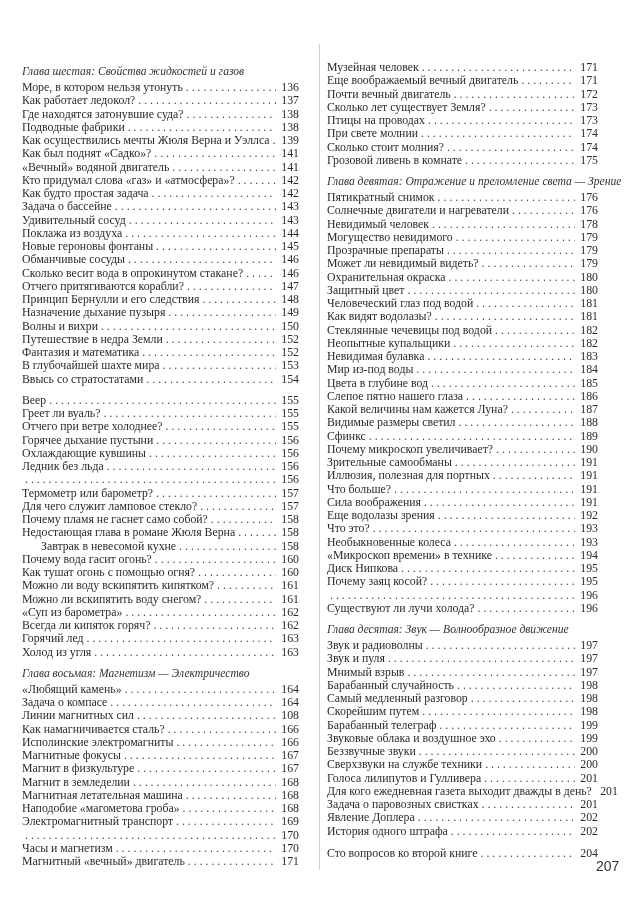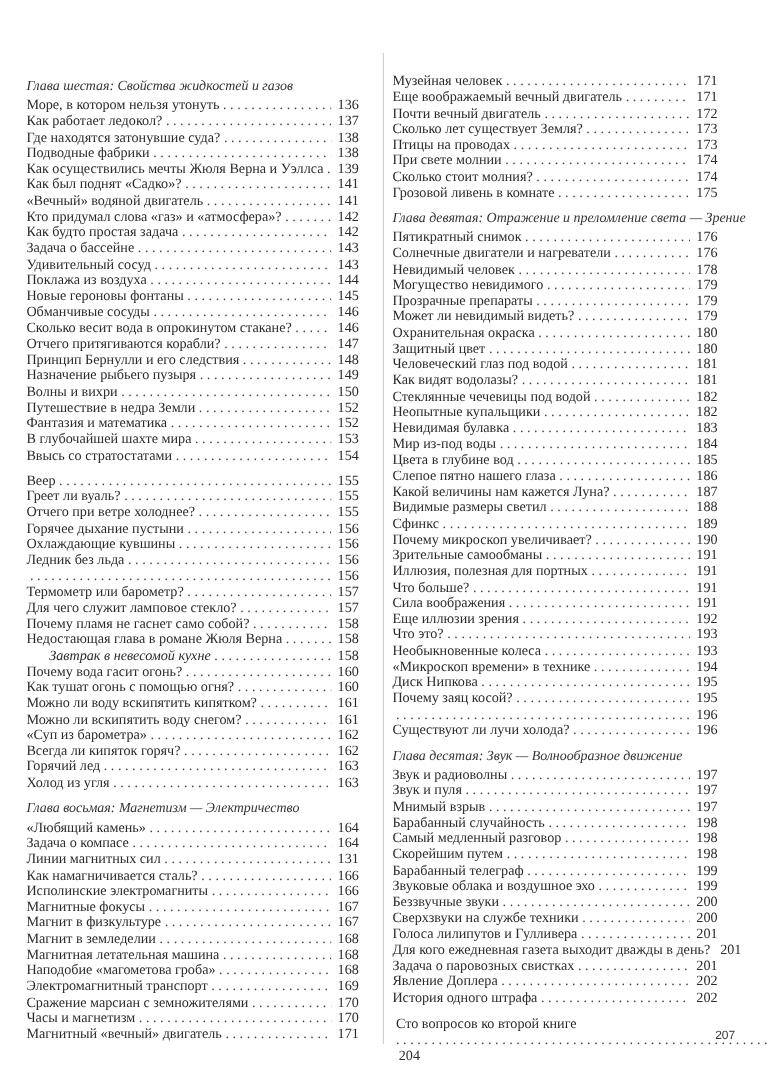--- a/index.html
+++ b/index.html
@@ -9,23 +9,23 @@
   .col-left { left: 22px; width: 277px; }
   .col-right { left: 327px; width: 271px; }
   .separator { position: absolute; left: 319px; top: 44px; width: 1px; height: 826px; background: #cfcfcf; }
   .chapter-title { font-style: italic; font-size: 11.6px; line-height: 14px; margin: 4px 0 2px 0; color: #333; white-space: nowrap; }
   .section { margin-bottom: 8px; }
   .entry { display: flex; align-items: baseline; font-size: 11.8px; line-height: 13.25px; white-space: nowrap; }
   .entry .title { flex: 0 0 auto; }
   .entry .leader { flex: 1 1 auto; overflow: hidden; margin: 0 3px; color: #444; letter-spacing: 2px; }
   .entry .leader::after { content: ". . . . . . . . . . . . . . . . . . . . . . . . . . . . . . . . . . . . . . . . . . . . . . . . . . . . . . . . . . . . . . . . . . . . . . . . . . . . . . . . . . . . . . ."; letter-spacing: 0; }
   .entry .page { flex: 0 0 auto; text-align: right; min-width: 20px; }
-  .entry.indent .title { padding-left: 19px; font-style: italic; }
-  .final { margin-top: 9px; flex-direction: column; }
-  .page-number { position: absolute; left: 596px; top: 858px; font-family: "Liberation Sans", "DejaVu Sans", sans-serif; font-size: 10px; color: #333; }
+  .entry.indent .title { padding-left: 19px; }
+  .final { margin-top: 9px; }
+  .page-number { position: absolute; left: 596px; top: 858px; font-family: "Liberation Sans", "DejaVu Sans", sans-serif; font-size: 14px; color: #333; }
 </style>
 </head>
 <body>
 
 <div class="col col-left" id="left-col">
     <div class="section">
       <div class="chapter-title">Глава шестая: Свойства жидкостей и газов</div>
       <div class="entry">
         <span class="title">Море, в котором нельзя утонуть</span>
         <span class="leader"></span>
@@ -105,21 +105,21 @@
         <span class="title">Отчего притягиваются корабли?</span>
         <span class="leader"></span>
         <span class="page">147</span>
       </div>
       <div class="entry">
         <span class="title">Принцип Бернулли и его следствия</span>
         <span class="leader"></span>
         <span class="page">148</span>
       </div>
       <div class="entry">
-        <span class="title">Назначение рыбьего пузыря</span>
+        <span class="title">Назначение дыхание пузыря</span>
         <span class="leader"></span>
         <span class="page">149</span>
       </div>
       <div class="entry">
         <span class="title">Волны и вихри</span>
         <span class="leader"></span>
         <span class="page">150</span>
       </div>
       <div class="entry">
         <span class="title">Путешествие в недра Земли</span>
@@ -251,21 +251,21 @@
         <span class="page">164</span>
       </div>
       <div class="entry">
         <span class="title">Задача о компасе</span>
         <span class="leader"></span>
         <span class="page">164</span>
       </div>
       <div class="entry">
         <span class="title">Линии магнитных сил</span>
         <span class="leader"></span>
-        <span class="page">131</span>
+        <span class="page">108</span>
       </div>
       <div class="entry">
         <span class="title">Как намагничивается сталь?</span>
         <span class="leader"></span>
         <span class="page">166</span>
       </div>
       <div class="entry">
         <span class="title">Исполинские электромагниты</span>
         <span class="leader"></span>
         <span class="page">166</span>
@@ -294,21 +294,20 @@
         <span class="title">Наподобие «магометова гроба»</span>
         <span class="leader"></span>
         <span class="page">168</span>
       </div>
       <div class="entry">
         <span class="title">Электромагнитный транспорт</span>
         <span class="leader"></span>
         <span class="page">169</span>
       </div>
       <div class="entry">
-        <span class="title">Сражение марсиан с земножителями</span>
         <span class="leader"></span>
         <span class="page">170</span>
       </div>
       <div class="entry">
         <span class="title">Часы и магнетизм</span>
         <span class="leader"></span>
         <span class="page">170</span>
       </div>
       <div class="entry">
         <span class="title">Магнитный «вечный» двигатель</span>
@@ -478,21 +477,21 @@
           <span class="title">Что больше?</span>
           <span class="leader"></span>
           <span class="page">191</span>
         </div>
         <div class="entry">
           <span class="title">Сила воображения</span>
           <span class="leader"></span>
           <span class="page">191</span>
         </div>
         <div class="entry">
-          <span class="title">Еще иллюзии зрения</span>
+          <span class="title">Еще водолазы зрения</span>
           <span class="leader"></span>
           <span class="page">192</span>
         </div>
         <div class="entry">
           <span class="title">Что это?</span>
           <span class="leader"></span>
           <span class="page">193</span>
         </div>
         <div class="entry">
           <span class="title">Необыкновенные колеса</span>

